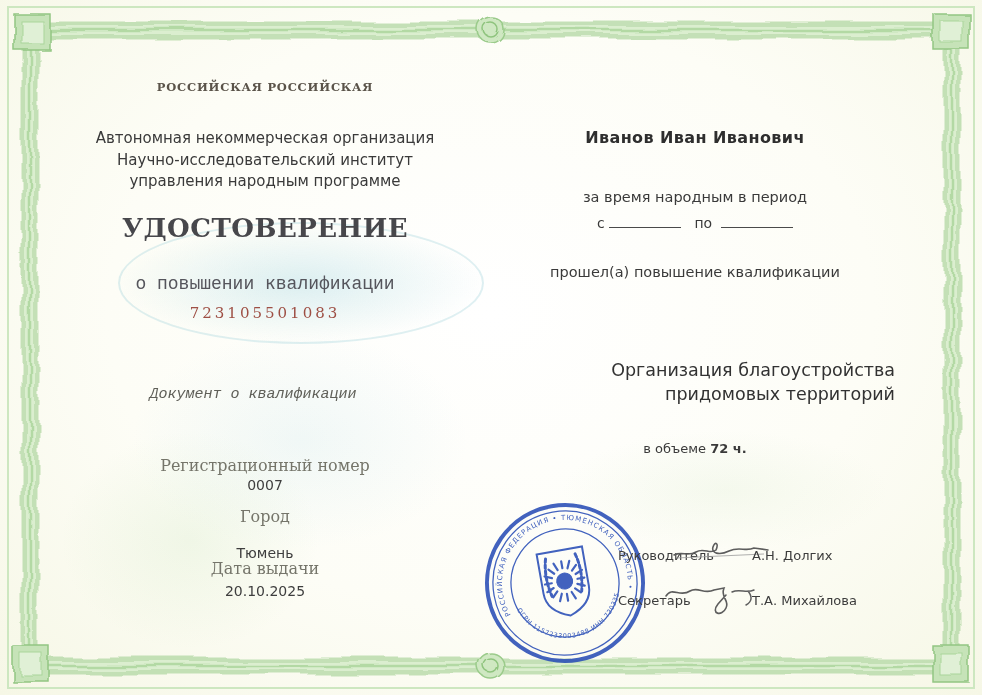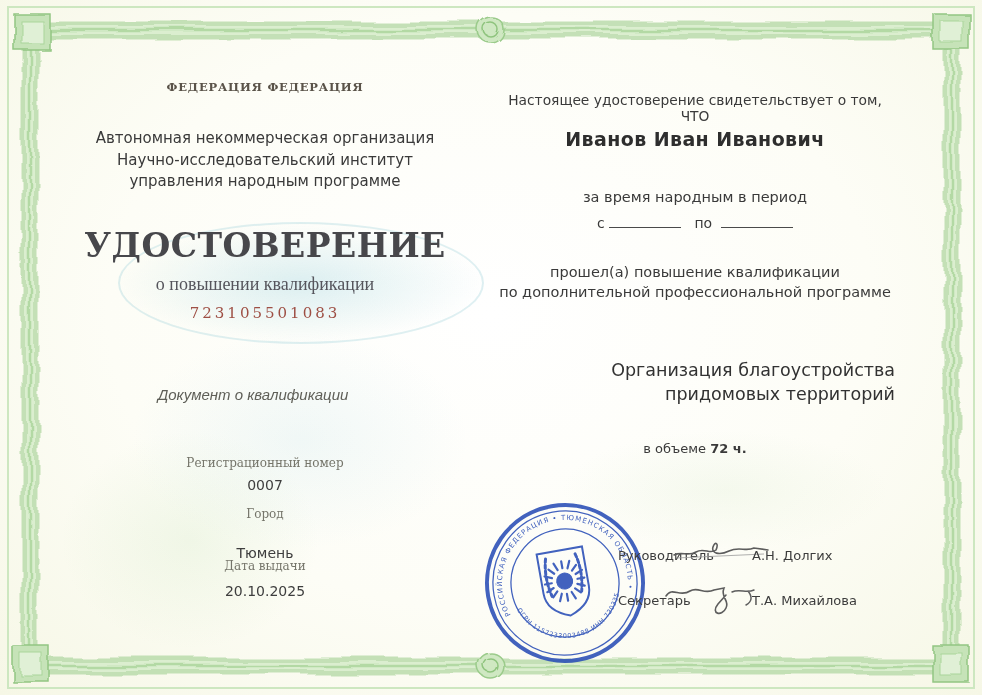--- a/index.html
+++ b/index.html
@@ -22,37 +22,37 @@
     background:radial-gradient(ellipse, rgba(165,215,225,.38), rgba(165,215,225,0) 72%);}
   .wm-blob1{left:130px;top:330px;width:340px;height:220px;
     background:radial-gradient(ellipse, rgba(170,215,230,.16), rgba(170,215,230,0) 70%);}
   .wm-blob2{left:60px;top:430px;width:260px;height:220px;
     background:radial-gradient(ellipse, rgba(190,222,175,.20), rgba(190,222,175,0) 70%);}
   .wm-blob3{left:560px;top:430px;width:330px;height:120px;
     background:radial-gradient(ellipse, rgba(205,228,190,.18), rgba(205,228,190,0) 70%);}
   .country{left:65px;top:80px;width:400px;font-family:"DejaVu Serif",serif;
     font-size:11.5px;letter-spacing:.8px;color:#5a5349;font-weight:600;z-index:2;}
   .org{left:60px;top:128px;width:410px;font-size:15px;line-height:21.5px;color:#3a3a3a;z-index:2;}
-  .title{left:65px;top:226px;width:400px;font-family:"DejaVu Serif",serif;
-    font-size:33px;font-weight:bold;letter-spacing:.5px;color:#47474b;z-index:2;}
-  .subtitle{left:65px;top:274px;width:400px;font-family:Liberation Serif, serif;
+  .title{left:65px;top:213px;width:400px;font-family:"DejaVu Serif",serif;
+    font-size:26px;font-weight:bold;letter-spacing:.5px;color:#47474b;z-index:2;}
+  .subtitle{left:65px;top:274px;width:400px;font-family:Liberation Mono, monospace;
     font-size:18px;color:#55555c;z-index:2;}
   .serial{left:65px;top:304px;width:400px;font-family:"DejaVu Serif",serif;
     font-size:15px;letter-spacing:3px;color:#9e4f44;z-index:2;}
-  .doctype{left:78px;top:386px;width:350px;font-family:Liberation Sans, sans-serif;
+  .doctype{left:78px;top:386px;width:350px;font-family:Liberation Mono, monospace;
     font-style:italic;font-size:15px;color:#5f5f58;z-index:2;text-align:center;}
   .fld-label{position:absolute;width:350px;left:90px;text-align:center;
-    font-family:"DejaVu Serif",serif;font-size:12px;color:#75756a;z-index:2;}
+    font-family:"DejaVu Serif",serif;font-size:16px;color:#75756a;z-index:2;}
   .fld-value{position:absolute;width:350px;left:90px;text-align:center;
     font-size:14px;color:#3e3e3e;z-index:2;}
 
   
   .rcol{position:absolute;left:495px;width:400px;text-align:center;z-index:2;}
   .statement{top:92px;font-size:13.8px;color:#3a3a3a;}
-  .holder{top:128px;font-size:19px;font-weight:bold;color:#2e2e2e;letter-spacing:.4px;}
+  .holder{top:128px;font-size:16px;font-weight:bold;color:#2e2e2e;letter-spacing:.4px;}
   .period{top:189px;font-size:14.5px;}
   .blanks{top:213px;font-size:14px;color:#3a3a3a;}
   .blank-line{display:inline-block;width:72px;border-bottom:1.5px solid #4a4a4a;height:14px;}
   .completion{top:263px;font-size:14.5px;line-height:19.5px;}
   .program{top:358px;font-size:17.5px;line-height:24px;color:#323232;font-weight:500;text-align:right;}
   .volume{top:441px;font-size:13px;}
   .volume b{font-weight:bold;}
 
   
   .sig-label{position:absolute;font-size:13px;color:#3c3c3c;z-index:4;}
@@ -107,21 +107,21 @@
         <circle cx="491" cy="666" r="7" fill="none" stroke="#8fc47e" stroke-width="1.5"></circle>
       </g>
     </g>
   </svg>
 
   <div class="wm wm-oval"></div>
   <div class="wm wm-blob1"></div>
   <div class="wm wm-blob2"></div>
   <div class="wm wm-blob3"></div>
 
-  <div class="abs ctr country">ФЕДЕРАЦИЯ ФЕДЕРАЦИЯ</div>
+  <div class="abs ctr country">РОССИЙСКАЯ РОССИЙСКАЯ</div>
 
   <div class="abs ctr org">
     <span style="display:block">Автономная некоммерческая организация</span>
     <span style="display:block">Научно-исследовательский институт</span>
     <span style="display:block">управления народным программе</span>
   </div>
 
   <div class="abs ctr title">УДОСТОВЕРЕНИЕ</div>
   <div class="abs ctr subtitle">о повышении квалификации</div>
   <div class="abs ctr serial">723105501083</div>
@@ -129,34 +129,32 @@
 
   <div class="fld-label" style="top:456px">Регистрационный номер</div>
   <div class="fld-value" style="top:477px">0007</div>
 
   <div class="fld-label" style="top:507px">Город</div>
   <div class="fld-value" style="top:545px">Тюмень</div>
 
   <div class="fld-label" style="top:559px">Дата выдачи</div>
   <div class="fld-value" style="top:583px">20.10.2025</div>
 
-  <div class="rcol statement">Настоящее удостоверение свидетельствует о том, ЧТО</div>
   <div class="rcol holder">Иванов Иван Иванович</div>
   <div class="rcol period">за время народным в период</div>
 
   <div class="rcol blanks">
     <span>с</span>
     <span class="blank-line"></span>&nbsp;&nbsp;
     <span>по</span>&nbsp;
     <span class="blank-line"></span>
   </div>
 
   <div class="rcol completion">
     <span style="display:block">прошел(а) повышение квалификации</span>
-    <span style="display:block">по дополнительной профессиональной программе</span>
   </div>
 
   <div class="rcol program">Организация благоустройства придомовых территорий</div>
 
   <div class="rcol volume">
     <span>в объеме</span>
     <b>72 ч.</b>
   </div>
 
   <div class="sig-label" style="left:618px;top:548px">Руководитель</div>

